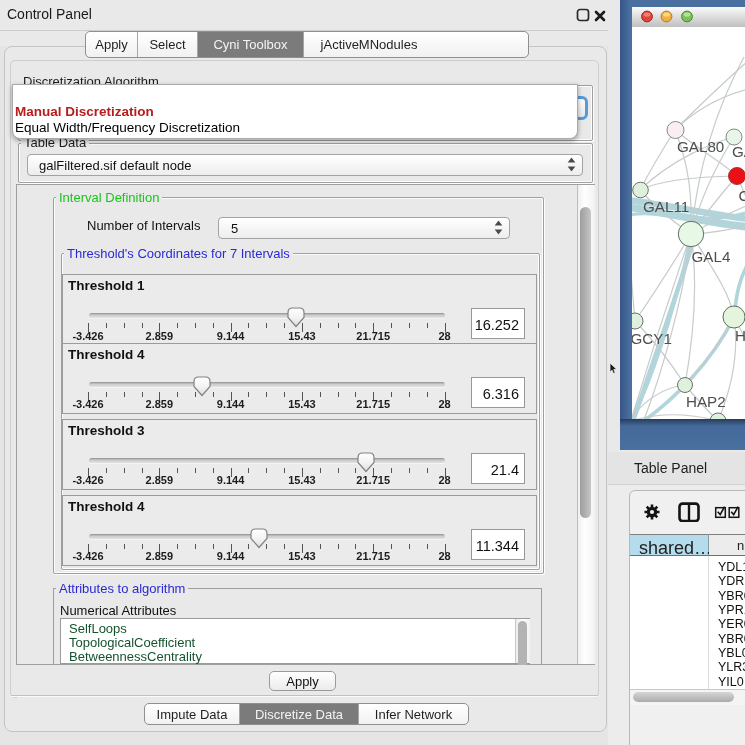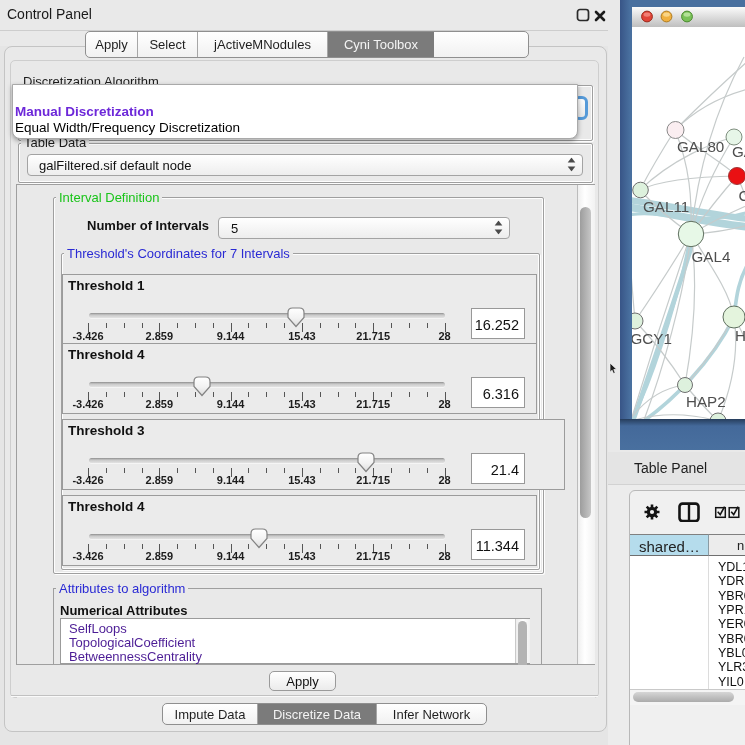--- a/index.html
+++ b/index.html
@@ -1,19 +1,19 @@
 <!DOCTYPE html>
 <html><head>
 <meta charset="utf-8">
 <style>
 html,body{margin:0;padding:0;}
 body{width:745px;height:745px;overflow:hidden;position:relative;
   font-family:"Liberation Sans",sans-serif;background:#e5e5e5;}
 .abs{position:absolute;}
-.bold{font-weight:bold;}
+.bold{font-weight:normal;}
 
 #titlebar{left:0;top:0;width:745px;height:30px;background:#e9e9e9;border-bottom:1px solid #cdcdcd;}
 #topstrip{left:0;top:31px;width:620px;height:15px;background:#e9e9e9;}
 #titletext{left:7px;top:6px;font-size:14px;color:#1a1a1a;}
 
 #mainpanel{left:4px;top:46px;width:601px;height:684px;background:#e9e9e9;
  border:1px solid #c4c4c4;border-radius:8px;}
 #innerpanel{left:10px;top:60px;width:587px;height:636px;background:#e9e9e9;
  border:1px solid #cecece;border-radius:5px;}
 
@@ -58,22 +58,22 @@
  <rect x="1.5" y="1.5" width="11" height="11" rx="2.5" fill="none" stroke="#2a2a2a" stroke-width="1.7"></rect>
  <path d="M20,4 L28,12 M28,4 L20,12" stroke="#1a1a1a" stroke-width="2.6" stroke-linecap="round"></path>
 </svg>
 
 <div class="abs" id="mainpanel"></div>
 <div class="abs" id="innerpanel"></div>
 
 <div class="abs tabbar" id="tabsTop">
  <div class="seg" style="width:52px">Apply</div>
  <div class="seg" style="width:60px">Select</div>
+ <div class="seg sel" style="width:106px">Cyni Toolbox</div>
  <div class="seg" style="width:130px">jActiveMNodules</div>
- <div class="seg sel" style="width:106px">Cyni Toolbox</div>
 </div>
 
 <div class="abs group" style="left:18px;top:85px;width:573px;height:54px;"></div>
 <div class="abs" style="left:23px;top:74px;font-size:13px;color:#1c1c1c;">Discretization Algorithm</div>
 
 <div class="abs" style="left:573px;top:96px;width:15px;height:24px;border:3px solid #569ad8;border-radius:6px;background:linear-gradient(#fdfdfd,#e8e8e8);box-sizing:border-box;"></div>
 
 <div class="abs group" style="left:18px;top:143px;width:573px;height:38px;"></div>
 <div class="abs gtitle" style="left:21px;top:136px;color:#1c1c1c;">Table Data</div>
 <div class="abs combo" style="left:27px;top:154px;width:556px;height:22px;padding-left:11px;">galFiltered.sif default node
@@ -179,21 +179,21 @@
         <linearGradient id="tg1" x1="0" y1="0" x2="0" y2="1">
    <stop offset="0" stop-color="#ffffff"></stop>
           <stop offset="0.55" stop-color="#f2f2f2"></stop>
           <stop offset="1" stop-color="#dcdcdc"></stop>
         </linearGradient>
       </defs>
   <path d="M1,5.5 Q1,1 5.5,1 L12.5,1 Q17,1 17,5.5 L17,10.5 L9,19.5 L1,10.5 Z" fill="url(#tg1)" stroke="#828282" stroke-width="1.2"></path>
  </svg>
  <div class="tfield">6.316</div>
 </div>
-<div class="abs tpanel" style="top:418.5px;padding-left:28px;">
+<div class="abs tpanel" style="top:418.5px;">
  <div class="tlabel">Threshold 3</div>
  <div class="track"></div>
  <div class="tick" style="left:25.0px;top:48px;height:9px;"></div>
  <div class="tick" style="left:42.8px;top:48px;height:5px;"></div>
  <div class="tick" style="left:60.6px;top:48px;height:5px;"></div>
  <div class="tick" style="left:78.5px;top:48px;height:5px;"></div>
  <div class="tick" style="left:96.3px;top:48px;height:9px;"></div>
  <div class="tick" style="left:114.1px;top:48px;height:5px;"></div>
  <div class="tick" style="left:131.9px;top:48px;height:5px;"></div>
  <div class="tick" style="left:149.8px;top:48px;height:5px;"></div>
@@ -271,36 +271,36 @@
  <div class="tfield">11.344</div>
 </div>
 
 <div class="abs" style="left:53px;top:588px;width:489px;height:76px;border:1px solid #9f9f9f;border-bottom:none;box-sizing:border-box;"></div>
 <div class="abs gtitle" style="left:56px;top:582px;color:#2a2ad4;">Attributes to algorithm</div>
 <div class="abs bold" style="left:60px;top:603px;font-size:13px;color:#111;">Numerical Attributes</div>
 
 <div class="abs" style="left:60px;top:618px;width:470px;height:46px;border:1px solid #9b9b9b;background:#fff;box-sizing:border-box;"></div>
 <div class="abs" style="left:515px;top:619px;width:14px;height:44px;background:linear-gradient(90deg,#ededed,#ffffff 50%,#f0f0f0);border-left:1px solid #c9c9c9;"></div>
 <div class="abs" style="left:518px;top:621px;width:9px;height:44px;background:#b3b3b3;border-radius:5px 5px 0 0;"></div>
-<div class="abs" style="left:69px;top:621.5px;font-size:13px;color:#4c1d95;line-height:14px;">SelfLoops<br>TopologicalCoefficient<br>BetweennessCentrality</div>
+<div class="abs" style="left:69px;top:621.5px;font-size:13px;color:#14532d;line-height:14px;">SelfLoops<br>TopologicalCoefficient<br>BetweennessCentrality</div>
 
 <div class="abs" style="left:17px;top:665px;width:578px;height:40px;background:#e9e9e9;"></div>
 
 <div class="abs" style="left:269px;top:671px;width:67px;height:20px;border:1px solid #9a9a9a;border-radius:5px;background:linear-gradient(#ffffff,#ebebeb);box-sizing:border-box;text-align:center;font-size:13px;color:#111;padding-top:2px;">Apply</div>
 
 <div class="abs etch" style="left:11px;top:695px;width:587px;"></div>
 
-<div class="abs tabbar" id="tabsBottom" style="height:20px;margin-left:18px;">
+<div class="abs tabbar" id="tabsBottom" style="height:20px;">
  <div class="seg" style="width:95px">Impute Data</div>
  <div class="seg sel" style="width:119px">Discretize Data</div>
  <div class="seg" style="width:109px">Infer Network</div>
 </div>
 
 <div class="abs" style="left:12px;top:84px;width:566px;height:55px;background:#fff;border:1px solid #a9a9a9;border-radius:0 0 8px 8px;box-shadow:0 2px 5px rgba(0,0,0,0.35);box-sizing:border-box;z-index:30;">
- <div style="position:absolute;left:2px;top:19px;font-size:13.5px;font-weight:bold;color:#6d28d9;">Manual Discretization</div>
+ <div style="position:absolute;left:2px;top:19px;font-size:13.5px;font-weight:bold;color:#b91c1c;">Manual Discretization</div>
  <div style="position:absolute;left:2px;top:35px;font-size:13.5px;color:#000;">Equal Width/Frequency Discretization</div>
 </div>
 
 <svg class="abs" style="left:609px;top:363px;z-index:40" width="9" height="12" viewBox="0 0 9 12">
  <path d="M1,0 L1,9.2 L3.1,7.2 L4.5,10.6 L6.2,9.8 L4.8,6.5 L7.6,6.3 Z" fill="#1b1b1b" stroke="#fafafa" stroke-width="0.7"></path>
 </svg>
 
 <div class="abs" style="left:608px;top:0;width:137px;height:745px;background:#e9e9e9;z-index:0;"></div>
 
 <div class="abs" style="left:620px;top:0;width:125px;height:450px;background:#49701f;z-index:1;background:linear-gradient(90deg,#385587,#49709f 10px);"></div>
@@ -397,21 +397,21 @@
  <path d="M46,1.6 L46,19" stroke="#141414" stroke-width="2.4"></path>
 
  <g stroke="#141414" fill="none">
   <rect x="72.7" y="5.7" width="9.6" height="9.6" stroke-width="1.5"></rect>
   <path d="M74.7,9.8 L77.2,12.6 L81.6,4.6" stroke-width="1.6"></path>
   <rect x="86.2" y="5.7" width="9.6" height="9.6" stroke-width="1.5"></rect>
   <path d="M88.2,9.8 L90.7,12.6 L95.1,4.6" stroke-width="1.6"></path>
  </g>
 </svg>
 
-<div class="abs" style="left:630px;top:534px;width:79px;height:22px;background:#b5dcec;border-top:1px solid #808080;border-right:1px solid #8a9ba3;border-bottom:1px solid #6f6f6f;box-sizing:border-box;z-index:3;text-align:left;text-indent:9px;font-size:15px;color:#222;padding-top:3px;">shared…</div>
+<div class="abs" style="left:630px;top:534px;width:79px;height:22px;background:#b5dcec;border-top:1px solid #808080;border-right:1px solid #8a9ba3;border-bottom:1px solid #6f6f6f;box-sizing:border-box;z-index:3;text-align:left;text-indent:9px;font-size:18px;color:#222;padding-top:3px;">shared…</div>
 <div class="abs" style="left:709px;top:534px;width:36px;height:22px;background:#ececec;border-top:1px solid #808080;border-bottom:1px solid #6f6f6f;box-sizing:border-box;z-index:3;font-size:13px;color:#222;padding:3px 0 0 28px;">n…</div>
 
 <div class="abs" style="left:630px;top:556px;width:115px;height:133px;background:#fff;z-index:3;font-size:12.5px;color:#111;overflow:hidden;">
  <div style="position:absolute;left:88px;top:4px;line-height:14.35px;">YDL1<br>YDR2<br>YBR0<br>YPR1<br>YER0<br>YBR0<br>YBL0<br>YLR3<br>YIL0</div>
 </div>
 <div class="abs" style="left:708px;top:556px;width:1px;height:133px;background:#dcdcdc;z-index:4;"></div>
 
 <div class="abs" style="left:630px;top:689px;width:115px;height:15px;background:#f4f4f4;border-top:1px solid #c9c9c9;z-index:3;"></div>
 <div class="abs" style="left:633px;top:692px;width:101px;height:10px;background:linear-gradient(#d6d6d6,#ababab);border-radius:5px;z-index:4;"></div>
 

